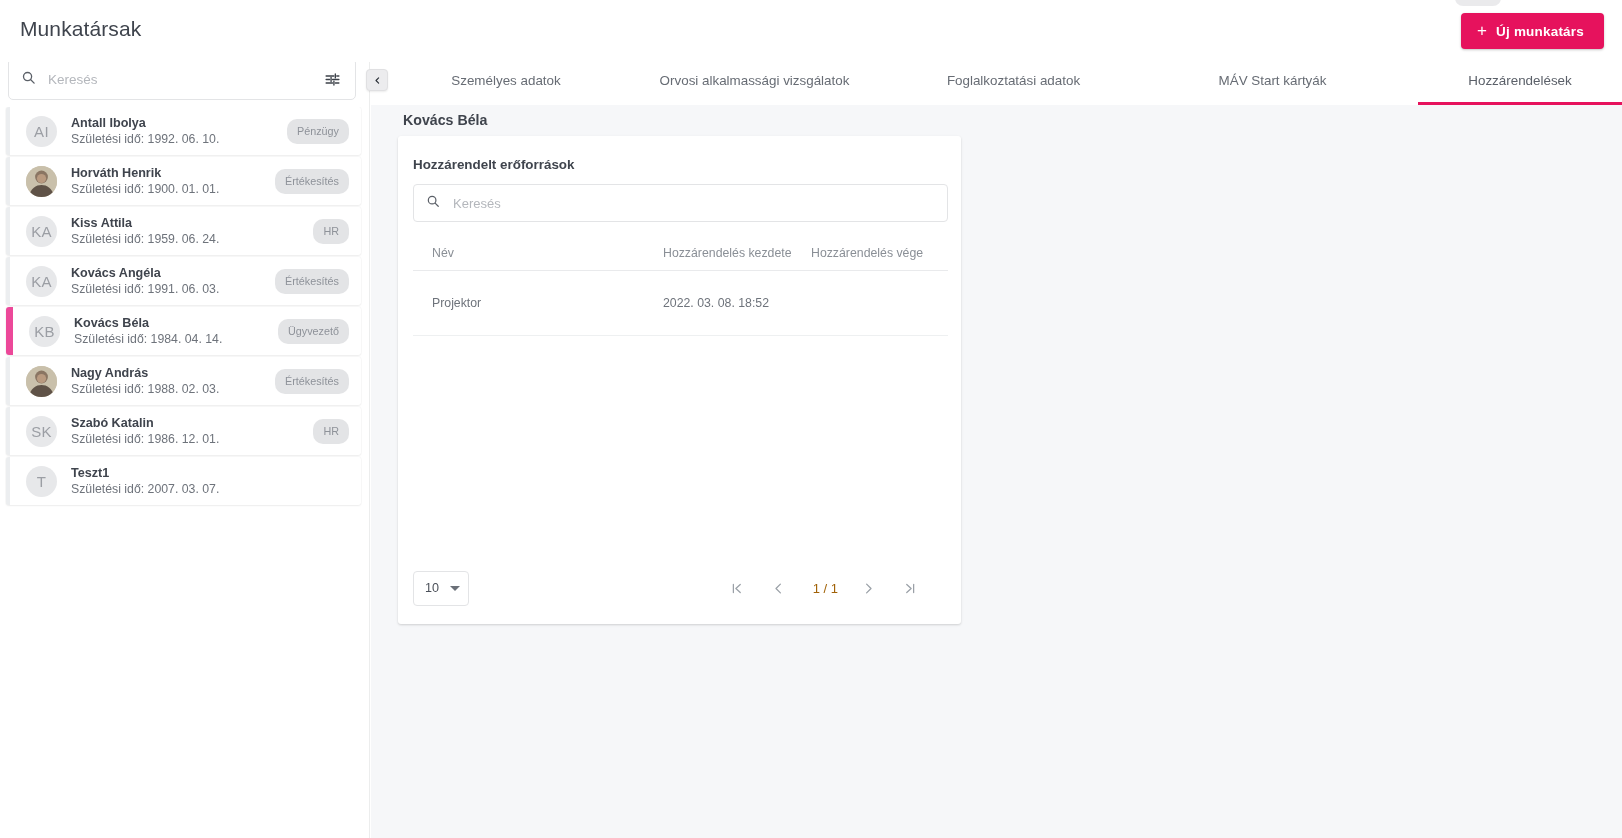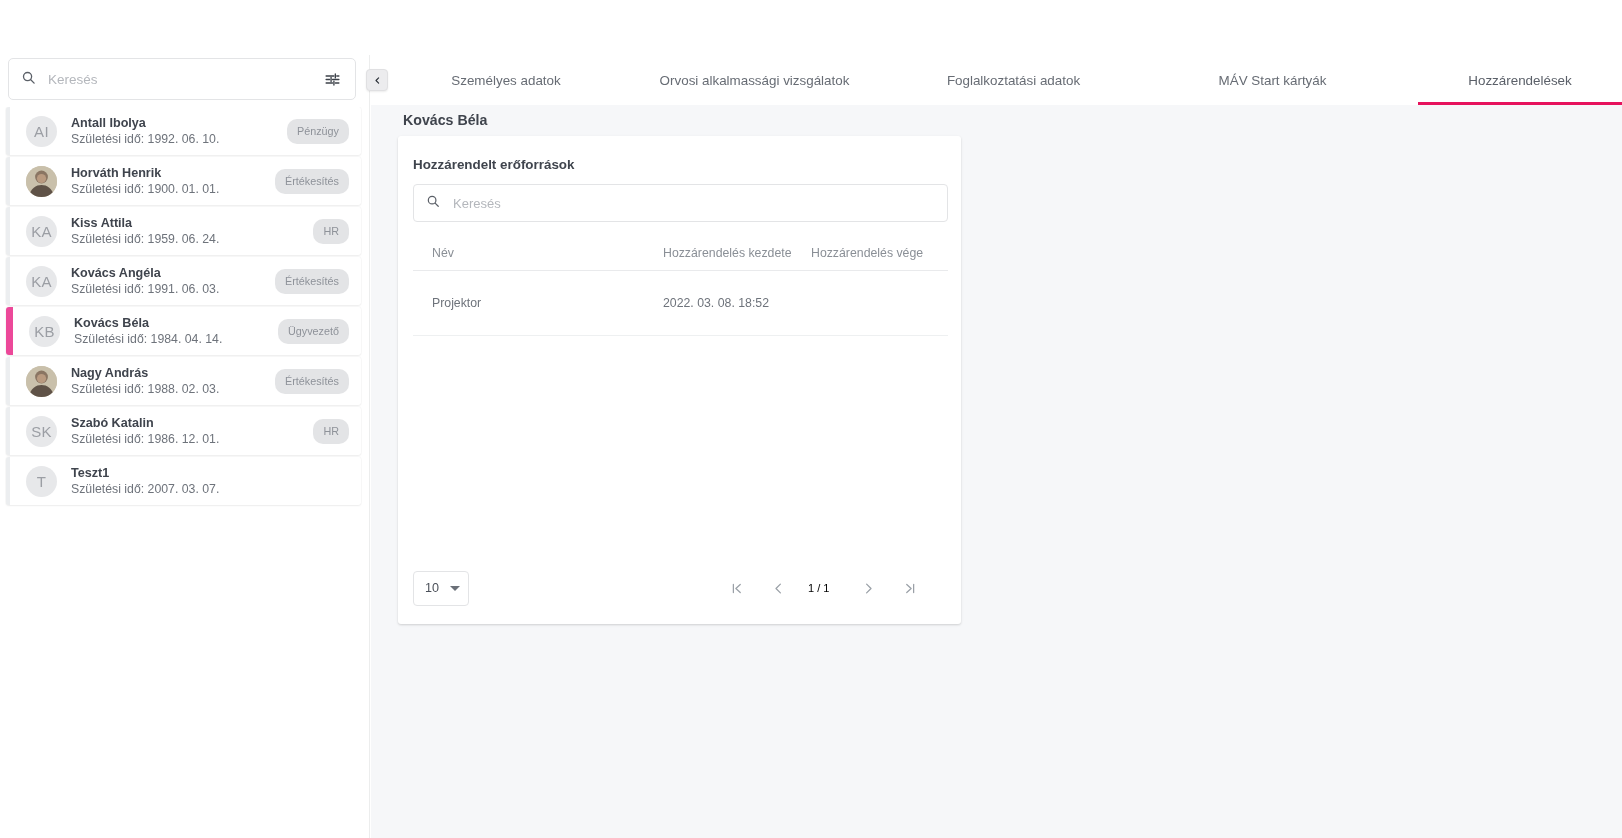--- a/index.html
+++ b/index.html
@@ -362,35 +362,43 @@
     gap: 18px;
     padding-right: 24px;
   }
   .pg-btn {
     width: 24px; height: 24px;
     display: flex; align-items: center; justify-content: center;
     background: transparent; border: none; cursor: pointer;
     color: #9aa0a7;
   }
   .pg-label {
-    font-size: 11px;
-    color: #000000;
+    font-size: 13px;
+    color: #a16207;
     min-width: 30px;
-    text-align: left;
+    text-align: right;
   }
 
   
   .person-list::-webkit-scrollbar { width: 6px; }
   .person-list::-webkit-scrollbar-thumb { background: #dcdee1; border-radius: 3px; }
 </style>
 </head>
 <body>
 
 <div id="app">
 
+  <div class="topbar">
+    <div class="tiny-top-chip"></div>
+    <div class="topbar-title">Munkatársak</div>
+    <button class="new-btn">
+      <span class="plus">+</span>
+      <span>Új munkatárs</span>
+    </button>
+  </div>
 
   <div class="sidebar">
 
     <div class="search-wrap">
       <span class="mag">
         <svg width="15" height="15" viewBox="0 0 24 24" fill="none" stroke="#5a5f67" stroke-width="2.1" stroke-linecap="round" stroke-linejoin="round">
           <circle cx="10.5" cy="10.5" r="6.5"></circle>
           <line x1="15.6" y1="15.6" x2="21" y2="21"></line>
         </svg>
       </span>

